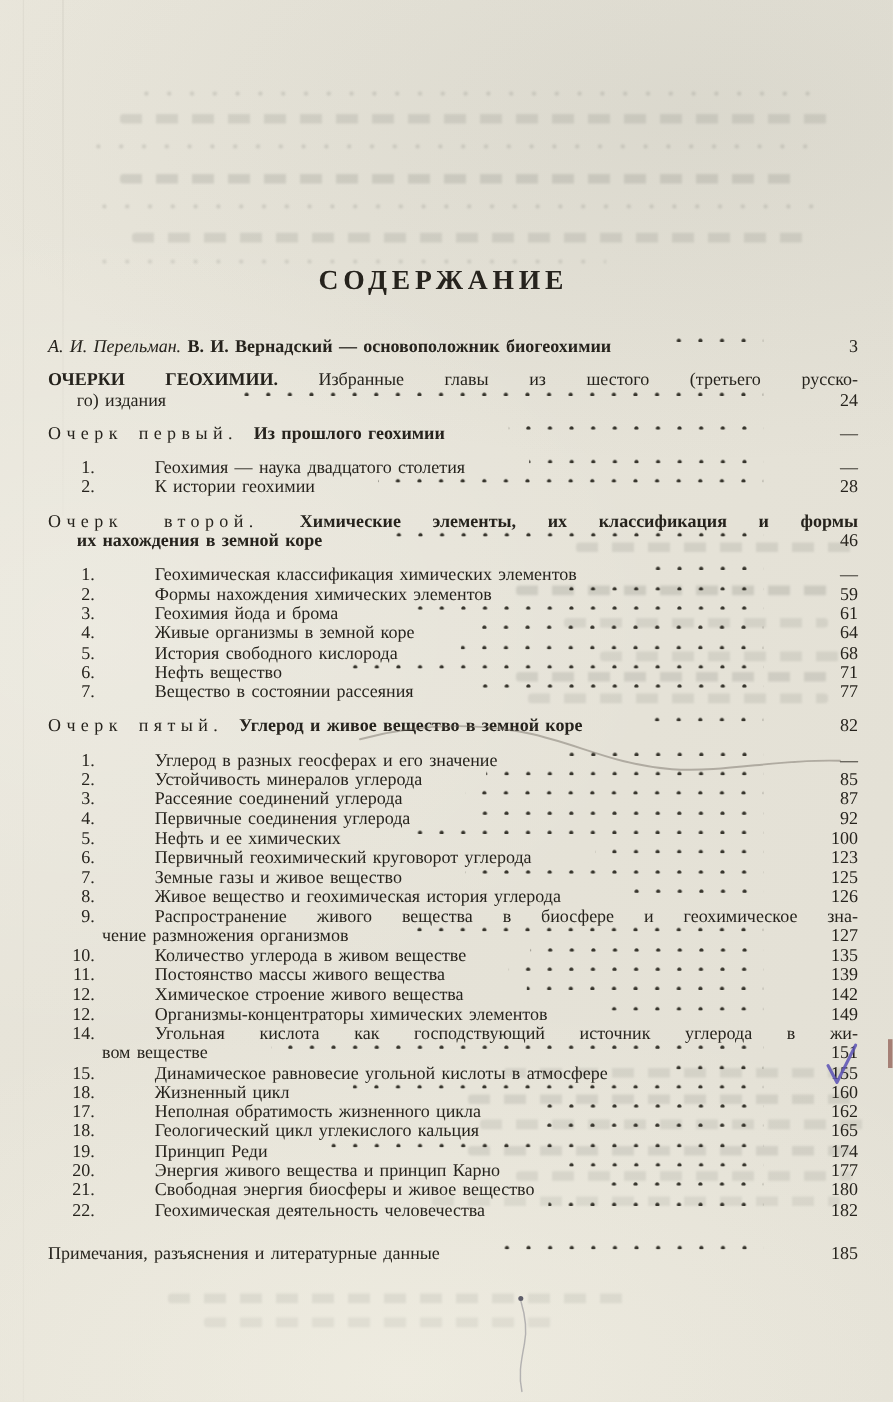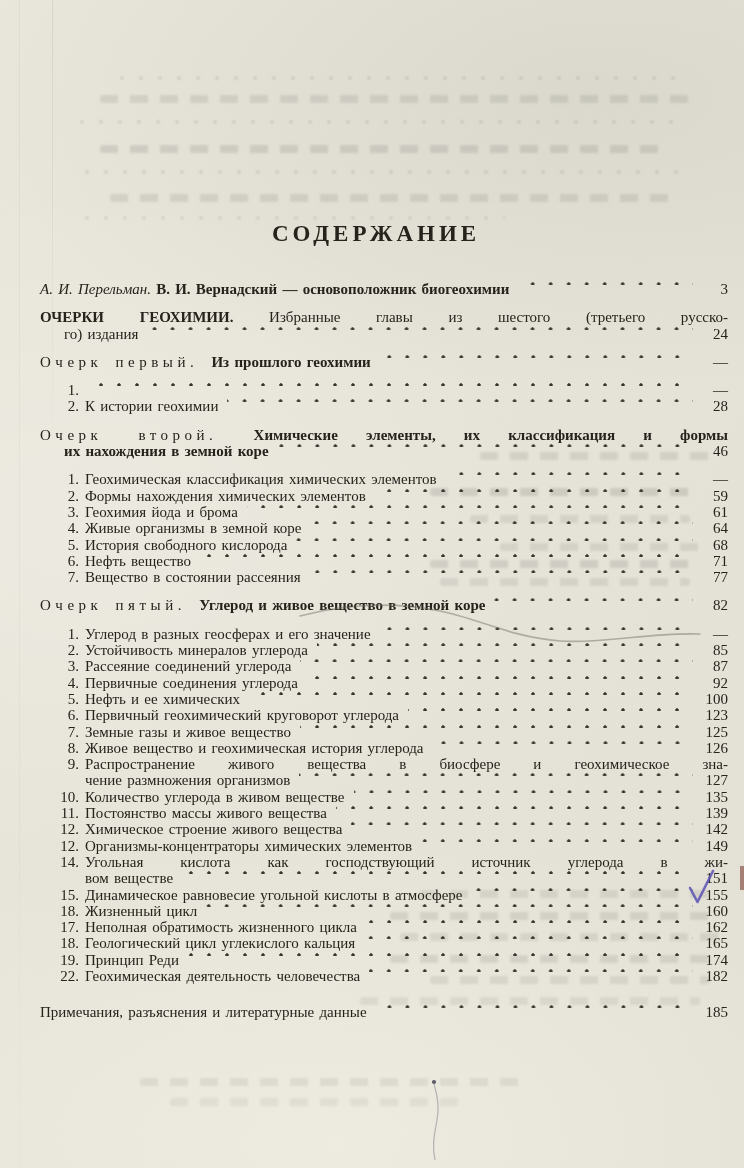--- a/index.html
+++ b/index.html
@@ -29,39 +29,39 @@
   
   .ghost { position: absolute; pointer-events: none; filter: blur(1.1px); }
   .g-txt { height: 8px; border-radius: 3px;
     background: repeating-linear-gradient(90deg, rgba(105,108,100,.38) 0 18px, rgba(105,108,100,0) 18px 30px); }
   .g-dots { height: 4px;
     background-image: radial-gradient(circle at 2px 2px, rgba(90,92,85,.55) 1.3px, transparent 2px);
     background-size: 19px 4px; background-repeat: repeat-x; }
 
   
   .page-content {
-    position: absolute; left: 40px; right: 16px; top: 0;
+    position: absolute; left: 40px; right: 29px; top: 0;
     font-size: 15px;
     word-spacing: 1.5px;
   }
   .title {
     margin-top: 221px;
     margin-bottom: 34px;
     text-align: center;
     transform: translateX(-8px);
     font-weight: bold;
     font-size: 23px;
     letter-spacing: 4px;
   }
 
   .entry { line-height: 16.3px; }
   .entry.gap { margin-top: 12px; }
   .entry.t-note.gap { margin-top: 20px; }
 
-  .line { display: flex; align-items: center; white-space: pre; }
+  .line { display: flex; align-items: center; white-space: pre; gap: 44px; }
   .num { flex: none; width: 45px; text-align: right; padding-right: 6px; box-sizing: border-box; }
   .txt { flex: none; }
   .line1.stretch .txt { flex: 1 1 auto; white-space: normal; text-align: justify; text-align-last: justify; }
   .leader {
     flex: 1 1 auto; min-width: 16px; height: 4px;
     align-self: baseline;
     margin: 0 3px 0 9px;
     background-image: radial-gradient(circle at 2px 2px, rgba(40,38,30,.92) 1.35px, rgba(40,38,30,0) 2.1px);
     background-size: 18px 4px; background-repeat: repeat-x; background-position: right 1px;
   }
@@ -137,20 +137,21 @@
       
       <span class="txt"><span class="s-spaced">Очерк первый. </span><span class="s-bold">Из прошлого геохимии</span></span>
       <span class="leader"></span>
       <span class="pg">—</span>
     </div>
 
   </div>
       <div class="entry t-item gap">
     <div class="line line1">
       <span class="num">1.</span>
+      <span class="txt"><span class="s-regular">Геохимия — наука двадцатого столетия</span></span>
       <span class="leader"></span>
       <span class="pg">—</span>
     </div>
 
   </div>
       <div class="entry t-item">
     <div class="line line1">
       <span class="num">2.</span>
       <span class="txt"><span class="s-regular">К истории геохимии</span></span>
       <span class="leader"></span>
@@ -417,20 +418,38 @@
     <div class="line line1">
       <span class="num">19.</span>
       <span class="txt"><span class="s-regular">Принцип Реди</span></span>
       <span class="leader"></span>
       <span class="pg">174</span>
     </div>
 
   </div>
       <div class="entry t-item">
     <div class="line line1">
+      <span class="num">20.</span>
+      <span class="txt"><span class="s-regular">Энергия живого вещества и принцип Карно</span></span>
+      <span class="leader"></span>
+      <span class="pg">177</span>
+    </div>
+
+  </div>
+      <div class="entry t-item">
+    <div class="line line1">
+      <span class="num">21.</span>
+      <span class="txt"><span class="s-regular">Свободная энергия биосферы и живое вещество</span></span>
+      <span class="leader"></span>
+      <span class="pg">180</span>
+    </div>
+
+  </div>
+      <div class="entry t-item">
+    <div class="line line1">
       <span class="num">22.</span>
       <span class="txt"><span class="s-regular">Геохимическая деятельность человечества</span></span>
       <span class="leader"></span>
       <span class="pg">182</span>
     </div>
 
   </div>
       <div class="entry t-note gap">
     <div class="line line1">
       

